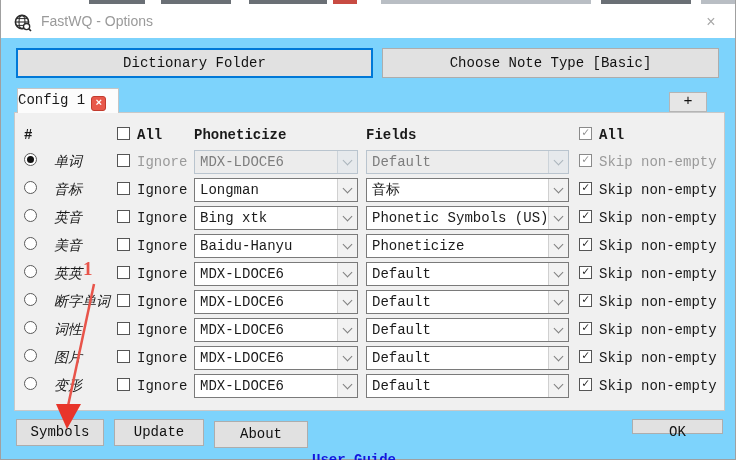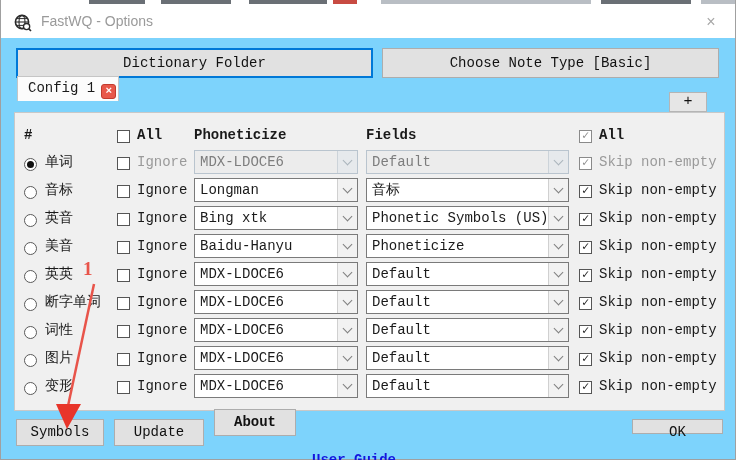--- a/index.html
+++ b/index.html
@@ -28,73 +28,73 @@
   #content { position:absolute; left:0; top:38px; width:734px; height:421px; background:#7dd3fc; }
 
   
   .btn { position:absolute; background:#e1e1e1; border:1px solid #adadad;
     text-align:center; font-size:14px; color:#111; }
   #btn-dict-folder { left:15px; top:10px; width:357px; height:30px;
     border:2px solid #0078d7; line-height:26px; }
   #btn-note-type { left:381px; top:10px; width:337px; height:30px; line-height:28px; }
 
   
-  #tab-config { position:absolute; left:16px; top:38px; width:102px; height:25px;
+  #tab-config { position:absolute; left:16px; top:50px; width:102px; height:25px;
     background:#fcfcfc; border:1px solid #c5c5c5; border-bottom:none;
-    font-size:14px; line-height:23px; padding-left:10px; z-index:2; }
+    font-size:14px; line-height:23px; z-index:2; }
   #tab-close { display:inline-block; width:15px; height:15px; margin-left:6px;
     background:#e8584a; border:1px solid #c23b2e; border-radius:3px;
     color:#fff; font-size:11px; font-weight:bold; line-height:13px;
     text-align:center; vertical-align:-2px; }
   #btn-add-tab { left:668px; top:54px; width:38px; height:20px; line-height:17px;
     background:#e6e6e6; border:1px solid #b5b5b5; font-size:15px; }
 
   
   #pane { position:absolute; left:13px; top:74px; width:711px; height:299px;
     border:1px solid #c8c8c8; background:#f0f0f0; }
 
   .grid-row { display:grid; grid-template-columns:93px 77px 172px 213px 1fr;
     align-items:center; height:28px; padding-left:9px; }
   #header-row { height:26px; margin-top:9px; font-weight:bold; }
 
-  .cellflex { display:flex; align-items:flex-end; }
+  .cellflex { display:flex; align-items:flex-start; }
 
   
   .checkbox { width:13px; height:13px; background:#fff; border:1px solid #555;
     display:inline-flex; align-items:center; justify-content:center;
     font-size:12px; font-weight:bold; color:#222; flex:0 0 auto; }
   .checkbox .chk { position:relative; top:-1px; }
   .checkbox.gray { border-color:#8a8a8a; }
   .checkbox.gray .chk { color:#8f8f8f; }
   .cb-label { margin-left:7px; }
 
   .radio { width:13px; height:13px; border:1px solid #5a5a5a; border-radius:50%;
     background:#fff; display:inline-flex; align-items:center; justify-content:center; flex:0 0 auto; }
   .radio .dot { width:7px; height:7px; border-radius:50%; background:transparent; }
   .radio.sel .dot { background:#111; }
-  .radio-label { margin-left:8px; white-space:nowrap; }
+  .radio-label { margin-left:17px; white-space:nowrap;font-style:italic; }
 
   .combo { position:relative; height:24px; background:#fff; border:1px solid #7a7a7a;
     font-size:14px; line-height:22px; padding-left:5px; white-space:nowrap; overflow:hidden; }
   .combo .arrow-box { position:absolute; right:0; top:0; width:20px; height:100%;
     background:#f2f2f2; border-left:1px solid #d0d0d0;
     display:flex; align-items:center; justify-content:center; }
   .combo .chev { width:7px; height:7px; border-right:1px solid #7f7f7f;
     border-bottom:1px solid #7f7f7f; transform:rotate(45deg); margin-top:-4px; }
   .combo.dict { width:164px; }
   .combo.fields { width:203px; }
   .row.disabled .combo { background:#ececec; border-color:#b9c4ce; color:#7d7d7d; }
   .row.disabled .combo .arrow-box { background:#e6e9ec; border-left-color:#ccd3d9; }
   .row.disabled .combo .chev { border-color:#aab4bc; }
   .row.disabled .ignore-label, .row.disabled .skip-label { color:#9a9a9a; }
 
   
   #btn-settings { left:15px;  top:381px; width:88px; height:27px; line-height:25px; }
   #btn-update   { left:113px; top:381px; width:90px; height:27px; line-height:25px; }
-  #btn-about    { left:213px; top:371px; width:82px; height:27px; line-height:25px;font-weight:bold; }
+  #btn-about    { left:213px; top:383px; width:94px; height:27px; line-height:25px; }
   #btn-ok       { left:631px; top:381px; width:91px; height:15px; line-height:25px; }
   #user-guide { position:absolute; left:311px; top:386px; color:#1515dd;
     text-decoration:underline; font-size:14px; font-weight:bold; cursor:pointer;margin-top:28px; }
 
   
   #annot-1 { position:absolute; left:82px; top:258px; color:#e8544a;
     font-size:19px; font-weight:bold; font-family:"Liberation Serif",serif; z-index:9; }
   #annot-arrow { position:absolute; left:0; top:0; width:736px; height:460px;
     pointer-events:none; z-index:9; }
 </style>

